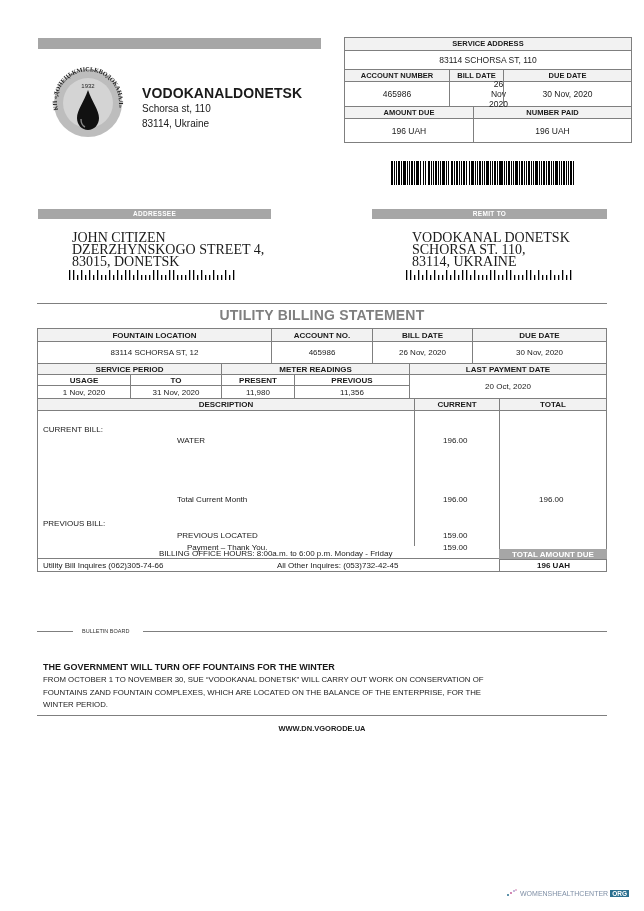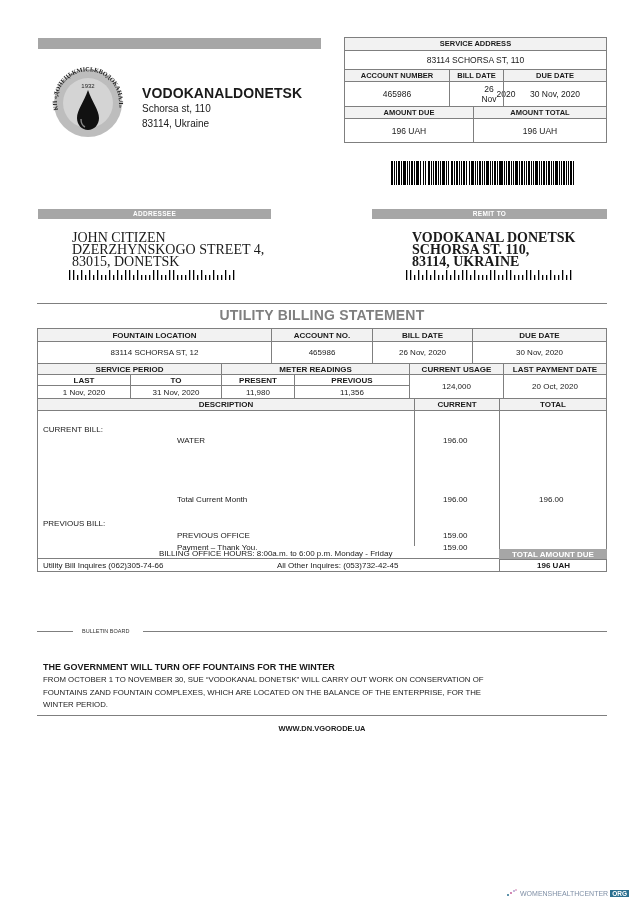--- a/index.html
+++ b/index.html
@@ -10,21 +10,21 @@
 
   
   .top-bar { left: 38px; top: 38px; width: 283px; height: 11px; background: #a6a6a6; }
 
   
   .logo { left: 46px; top: 66px; width: 84px; height: 74px; }
   .company { left: 142px; top: 86px; font-size: 10px; line-height: 15px; }
   .company .name { font-weight: bold; font-size: 14px; letter-spacing: 0.1px; }
 
   
-  .sum { left: 344px; top: 37px; width: 263px; border: 1px solid #7f7f7f; font-size: 8px; text-align: center; }
+  .sum { left: 344px; top: 37px; width: 288px; border: 1px solid #7f7f7f; font-size: 8px; text-align: center; }
   .sum .row { display: flex; border-top: 1px solid #7f7f7f; }
   .sum .row:first-child { border-top: none; }
   .sum .hdr { background: #f2f2f2; font-weight: bold; font-size: 7.5px; height: 12px; line-height: 12px; }
   .sum .cell { border-left: 1px solid #7f7f7f; display: flex; align-items: center; justify-content: center; }
   .sum .cell:first-child { border-left: none; }
   .sum .val { font-size: 8.5px; }
 
   .barcode-main { left: 391px; top: 161px; width: 183px; height: 24px; }
 
   .band { height: 10px; background: #a6a6a6; color: #fff; font-size: 6.5px; font-weight: bold; text-align: center; line-height: 10px; letter-spacing: 0.3px; }
@@ -88,29 +88,29 @@
   <div class="row" style="height:19px;">
       <div class="cell val" style="flex:1;">83114 SCHORSA ST, 110</div>
     </div>
   <div class="row hdr">
     <div class="cell" style="width:104px;">ACCOUNT NUMBER</div>
     <div class="cell" style="width:54px;">BILL DATE</div>
     <div class="cell" style="flex:1;">DUE DATE</div>
   </div>
   <div class="row" style="height:25px;">
     <div class="cell val" style="width:104px;">465986</div>
-    <div class="cell val" style="width:54px; flex-direction:row; line-height:10px;padding-left:44px;">
+    <div class="cell val" style="width:54px; flex-direction:column; line-height:10px;padding-left:44px;">
       <span>26 Nov</span>
       <span>2020</span>
     </div>
     <div class="cell val" style="flex:1;">30 Nov, 2020</div>
   </div>
   <div class="row hdr">
     <div class="cell" style="width:128px;">AMOUNT DUE</div>
-    <div class="cell" style="flex:1;">AMOUNT TOTAL</div>
+    <div class="cell" style="flex:1;">NUMBER PAID</div>
   </div>
   <div class="row" style="height:24px;">
     <div class="cell val" style="width:128px;">196 UAH</div>
     <div class="cell val" style="flex:1;">196 UAH</div>
   </div>
 </div>
 
 <svg class="abs barcode-main" viewBox="0 0 183 24" preserveAspectRatio="none">
   <g fill="#000">
     <rect x="0" y="0" width="2" height="24"></rect>
@@ -238,21 +238,21 @@
         <rect x="152" y="5" width="1.3" height="5"></rect>
         <rect x="156" y="0" width="1.3" height="10"></rect>
       <rect x="160" y="5" width="1.3" height="5"></rect>
         <rect x="164" y="0" width="1.3" height="10"></rect>
     </g>
   </svg>
 </div>
 
 <div class="abs" style="left:372px; top:209px; width:235px;">
   <div class="band">REMIT TO</div>
-  <div class="addr serif" style="margin-left:40px; margin-top:13px;font-weight:bold;">
+  <div class="addr serif" style="margin-left:40px; margin-top:13px;">
     <div>VODOKANAL DONETSK</div>
     <div>SCHORSA ST. 110,</div>
     <div>83114, UKRAINE</div>
   </div>
   <svg class="postnet" style="margin-left:34px; margin-top:2px; display:block;" width="170" height="10" viewBox="0 0 170 10">
     <g fill="#000">
       <rect x="0" y="0" width="1.3" height="10"></rect>
         <rect x="4" y="0" width="1.3" height="10"></rect>
         <rect x="8" y="5" width="1.3" height="5"></rect>
         <rect x="12" y="0" width="1.3" height="10"></rect>
@@ -315,43 +315,39 @@
     <div class="c nob" style="width:233px;">83114 SCHORSA ST, 12</div>
     <div class="c" style="width:101px;">465986</div>
     <div class="c" style="width:100px;">26 Nov, 2020</div>
     <div class="c" style="flex:1;">30 Nov, 2020</div>
   </div>
 
   <div class="r" style="height:35px;">
     <div style="width:183px; display:flex; flex-direction:column;">
       <div class="c nob h" style="height:11px; border-bottom:1px solid #7f7f7f;">SERVICE PERIOD</div>
       <div style="display:flex; height:11px; border-bottom:1px solid #7f7f7f;">
-        <div class="c nob bold" style="width:92px;">LAST</div>
+        <div class="c nob bold" style="width:92px;">USAGE</div>
         <div class="c bold" style="flex:1;">TO</div>
       </div>
       <div style="display:flex; flex:1;">
         <div class="c nob" style="width:92px;">1 Nov, 2020</div>
         <div class="c" style="flex:1;">31 Nov, 2020</div>
       </div>
     </div>
     <div style="width:188px; display:flex; flex-direction:column; border-left:1px solid #7f7f7f;">
       <div class="c nob h" style="height:11px; border-bottom:1px solid #7f7f7f;">METER READINGS</div>
       <div style="display:flex; height:11px; border-bottom:1px solid #7f7f7f;">
         <div class="c nob bold" style="width:72px;">PRESENT</div>
         <div class="c bold" style="flex:1;">PREVIOUS</div>
       </div>
       <div style="display:flex; flex:1;">
         <div class="c nob" style="width:72px;">11,980</div>
         <div class="c" style="flex:1;">11,356</div>
       </div>
     </div>
-    <div style="width:94px; display:flex; flex-direction:column; border-left:1px solid #7f7f7f;">
-      <div class="c nob h" style="height:11px; border-bottom:1px solid #7f7f7f;">CURRENT USAGE</div>
-      <div class="c nob" style="flex:1;">124,000</div>
-    </div>
     <div style="flex:1; display:flex; flex-direction:column; border-left:1px solid #7f7f7f;">
       <div class="c nob h" style="height:11px; border-bottom:1px solid #7f7f7f;">LAST PAYMENT DATE</div>
       <div class="c nob" style="flex:1;">20 Oct, 2020</div>
     </div>
   </div>
 
   <div class="r h" style="height:12px;">
     <div class="c nob" style="width:376px;">DESCRIPTION</div>
     <div class="c" style="width:85px;">CURRENT</div>
     <div class="c" style="flex:1;">TOTAL</div>
@@ -363,23 +359,23 @@
 
     <div class="txt" style="left:5px; top:14px;">CURRENT BILL:</div>
     <div class="txt" style="left:139px; top:25px;">WATER</div>
     <div class="txt" style="left:405px; top:25px;">196.00</div>
 
     <div class="txt" style="left:139px; top:84px;">Total Current Month</div>
     <div class="txt" style="left:405px; top:84px;">196.00</div>
     <div class="txt" style="left:501px; top:84px;">196.00</div>
 
     <div class="txt" style="left:5px; top:108px;">PREVIOUS BILL:</div>
-    <div class="txt" style="left:139px; top:120px;">PREVIOUS OFFICE</div>
+    <div class="txt" style="left:139px; top:120px;">PREVIOUS LOCATED</div>
     <div class="txt" style="left:405px; top:120px;">159.00</div>
-    <div class="txt" style="left:139px; top:132px;">Payment – Thank You.</div>
+    <div class="txt" style="left:149px; top:132px;">Payment – Thank You.</div>
     <div class="txt" style="left:405px; top:132px;">159.00</div>
 
     <div class="abs" style="left:461px; top:138px; width:108px; height:11px; background:#a6a6a6; color:#fff; font-weight:bold; text-align:center; line-height:11px;">TOTAL AMOUNT DUE</div>
   </div>
   <div class="r" style="height:0;"></div>
   <div style="position:relative; height:12px; font-size:8px;">
     <div class="abs" style="left:121px; top:-10px; white-space:nowrap;">BILLING OFFICE HOURS: 8:00a.m. to 6:00 p.m. Monday - Friday</div>
     <div class="abs" style="left:5px; top:2px; white-space:nowrap;">Utility Bill Inquires (062)305-74-66</div>
     <div class="abs" style="left:239px; top:2px; white-space:nowrap;">All Other Inquires: (053)732-42-45</div>
     <div class="abs" style="left:461px; top:0; width:108px; height:12px; border-left:1px solid #7f7f7f; border-top:1px solid #7f7f7f; text-align:center; font-weight:bold; line-height:11px;">196 UAH</div>

